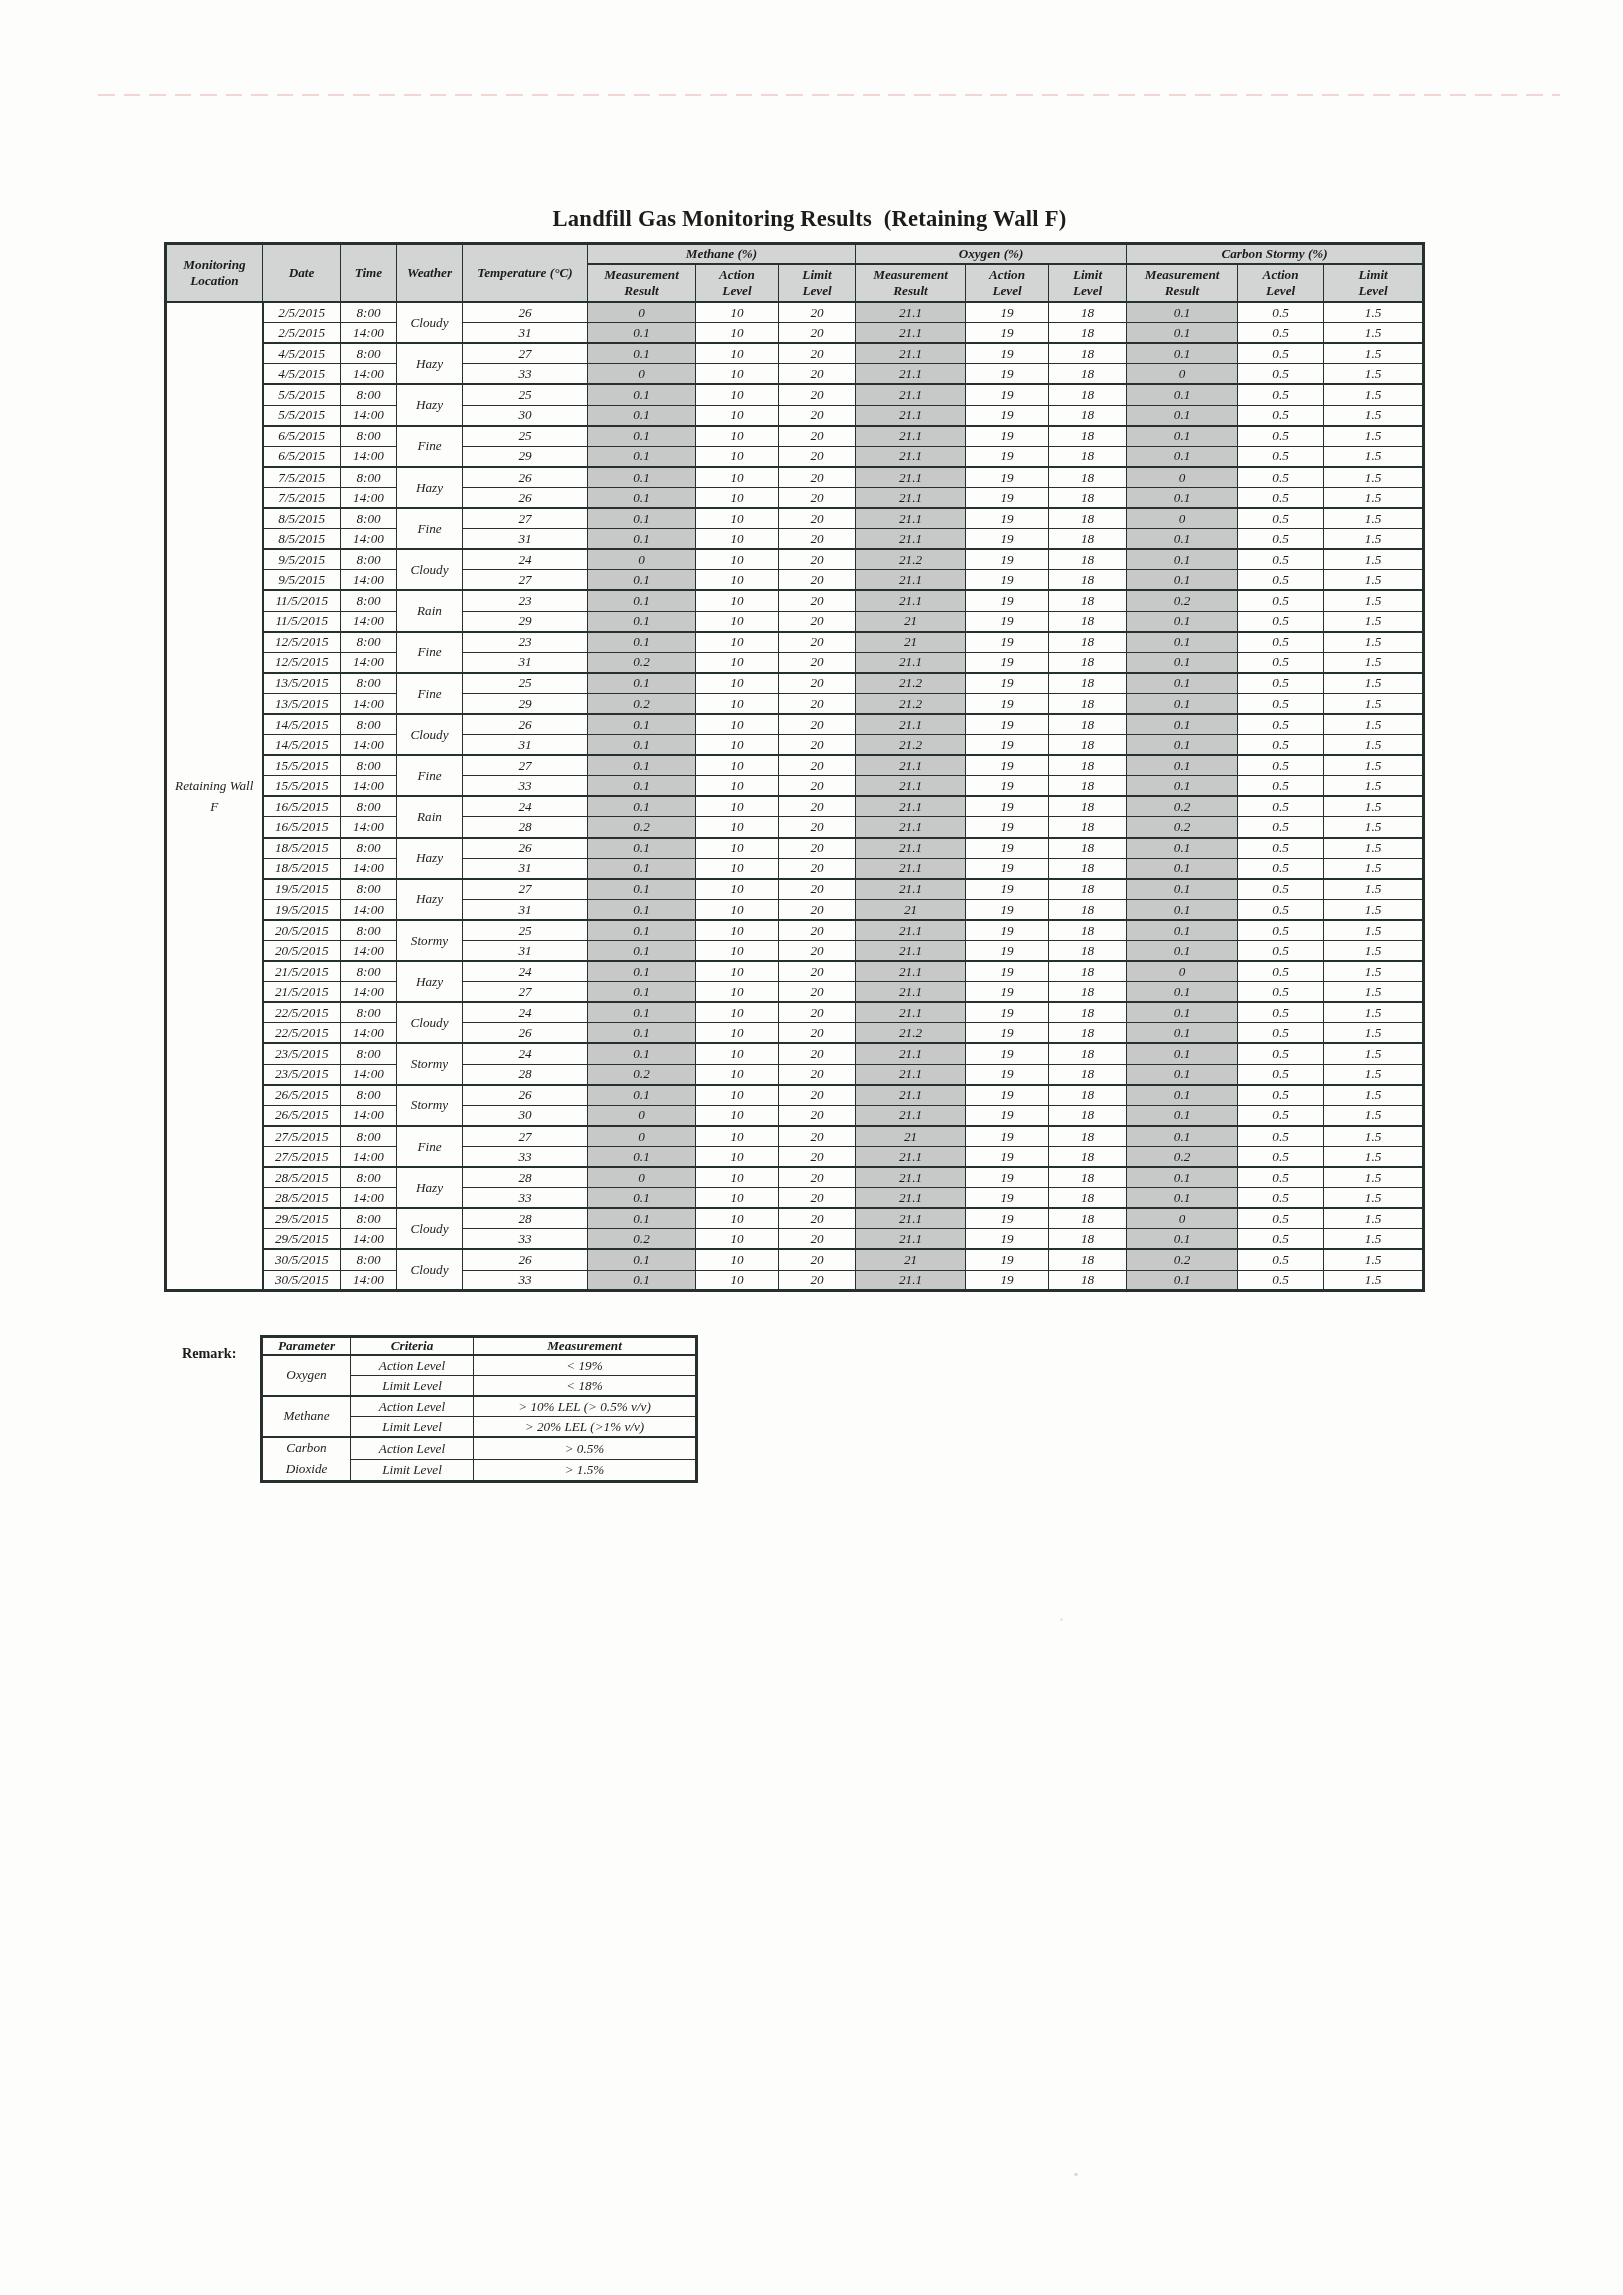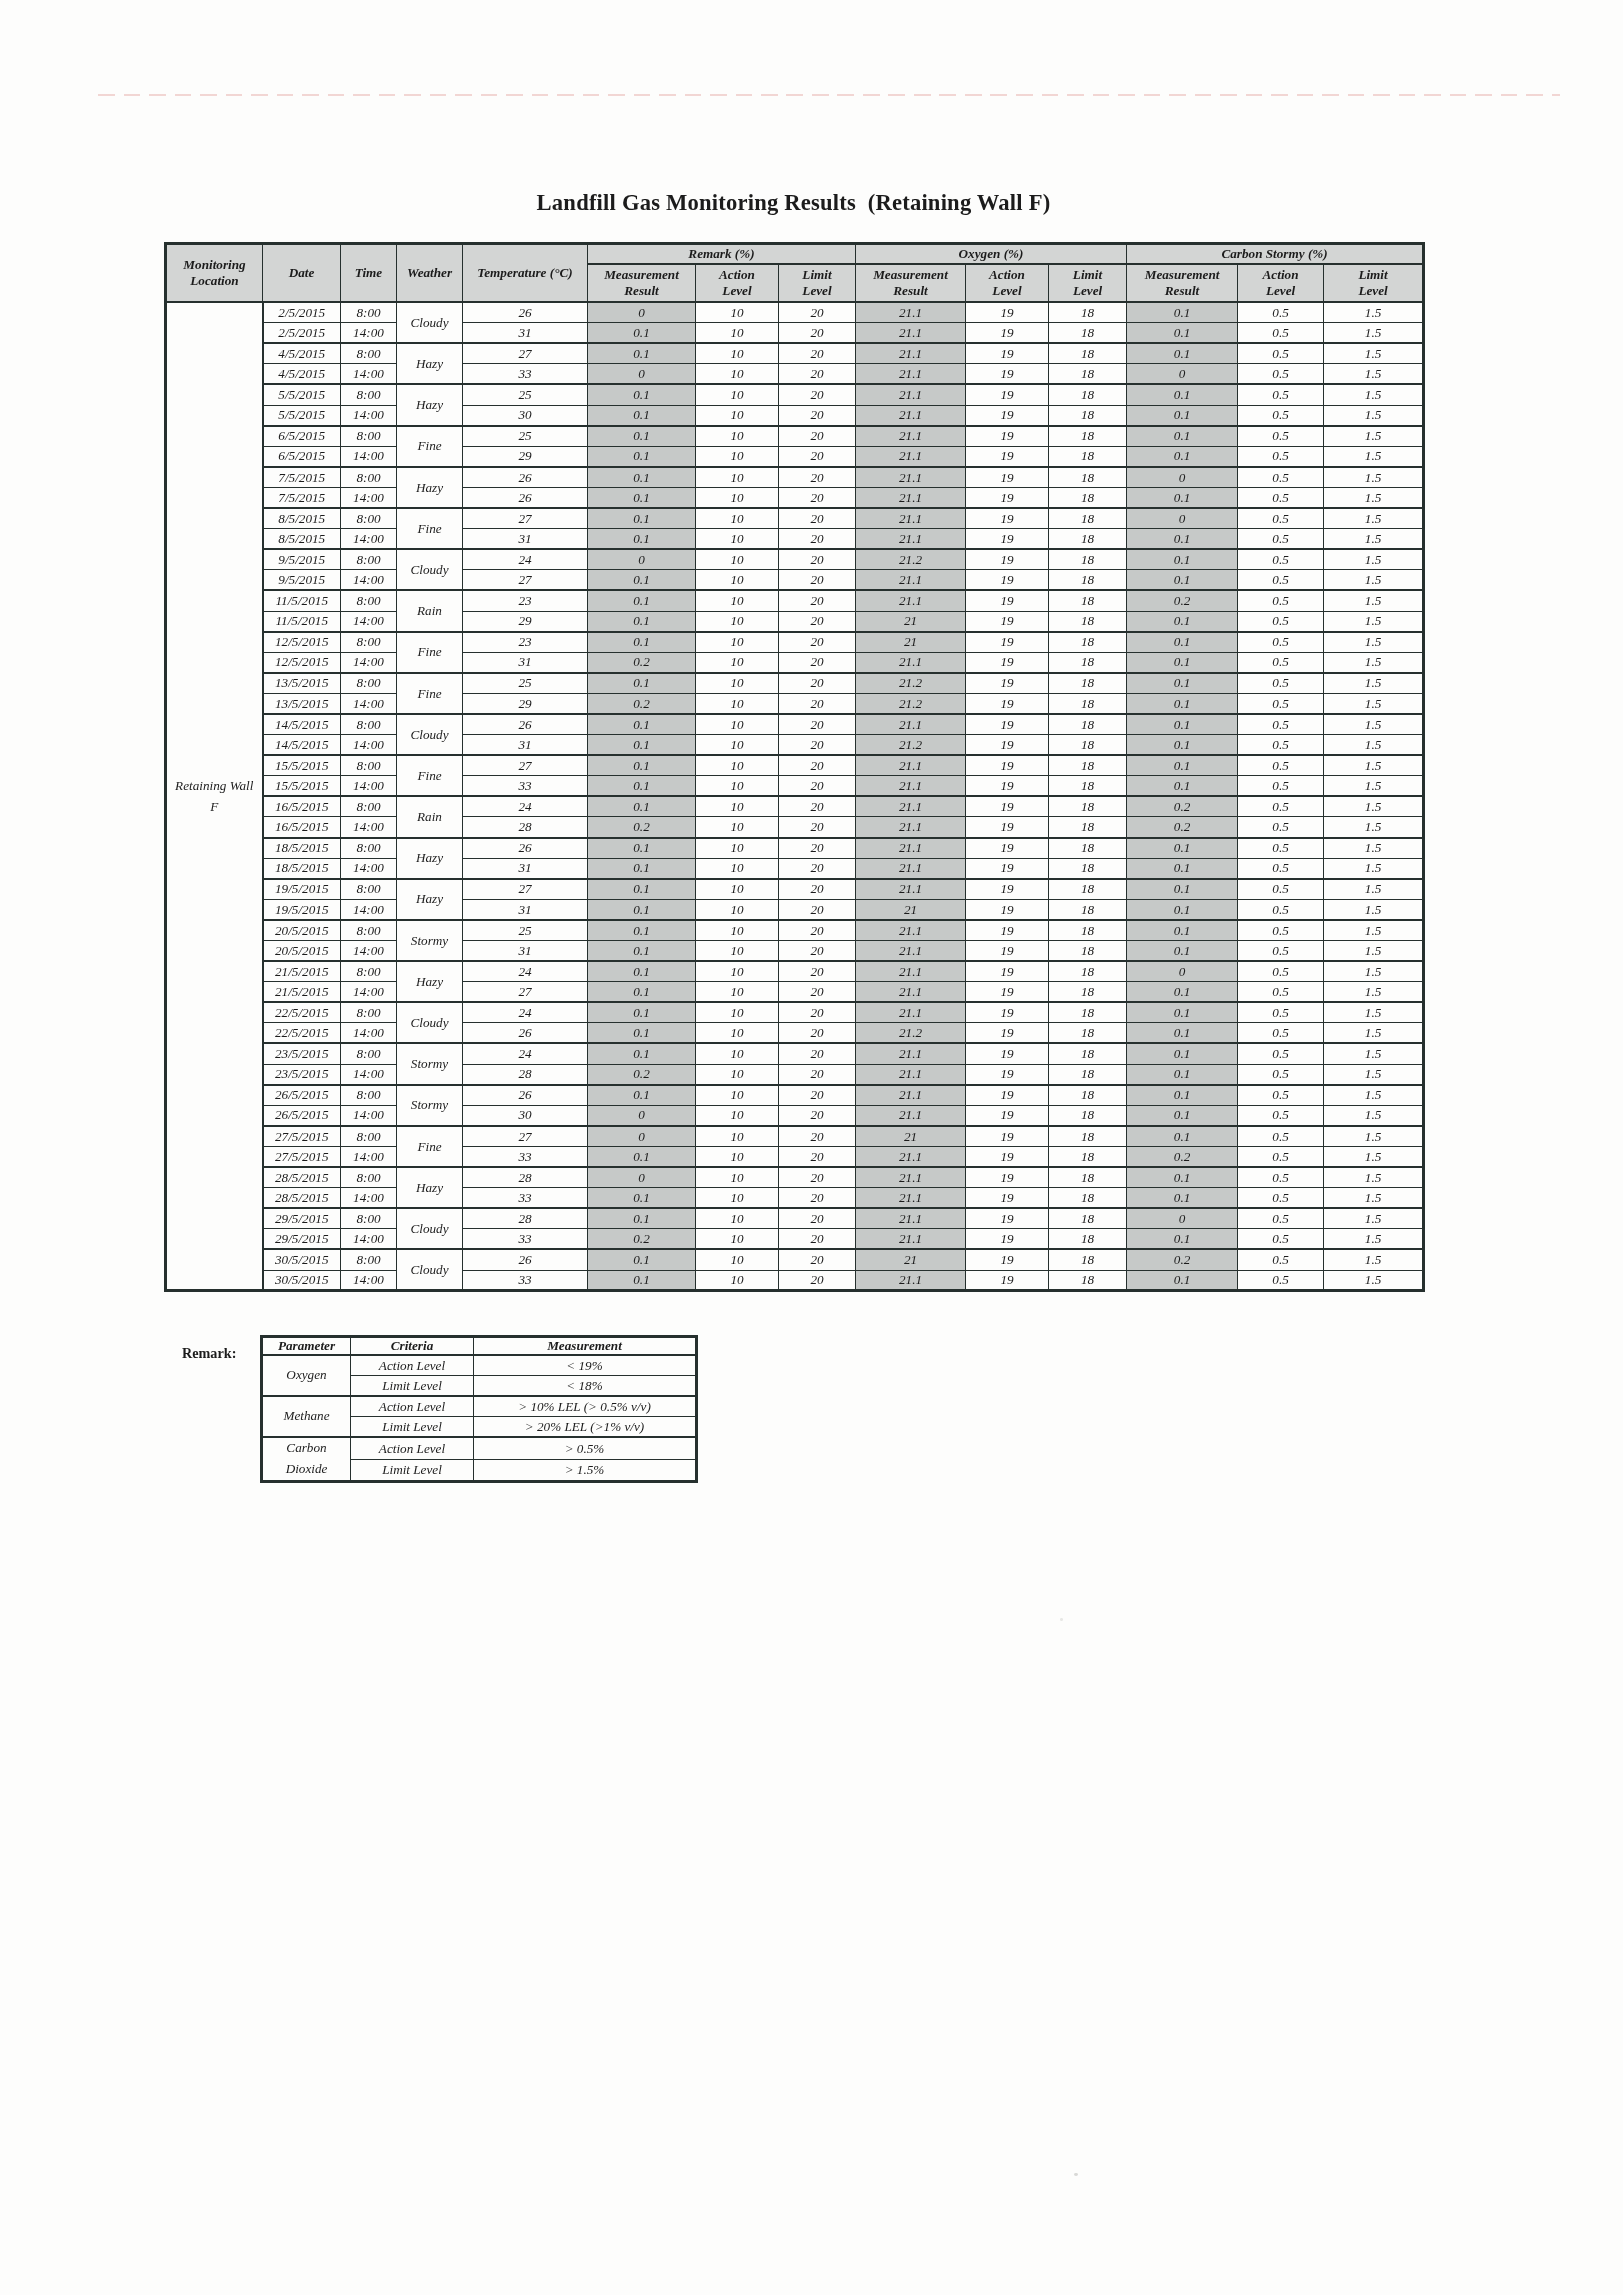--- a/index.html
+++ b/index.html
@@ -14,21 +14,21 @@
 
   
   .scan-streak{
     position:absolute;left:98px;top:94px;width:1462px;height:2px;
     background:repeating-linear-gradient(90deg,#eec9c6 0 16.7px,rgba(238,201,198,0) 16.7px 25.5px);
     opacity:.75;
   }
   .speck{position:absolute;background:#c9c9c6;border-radius:50%;opacity:.7;}
 
   .title{
-    position:absolute;left:164px;top:190px;width:1259px;margin:0;
+    position:absolute;left:164px;top:190px;width:1259px;margin:16px;
     text-align:center;font-size:22.6px;font-weight:bold;letter-spacing:0.2px;
     white-space:pre;
   }
 
   table{border-collapse:collapse;table-layout:fixed;font-style:italic;}
   td,th{box-sizing:border-box;overflow:hidden;}
 
   
   .main{
     position:absolute;left:164px;top:242px;width:1259px;
@@ -109,21 +109,21 @@
         <col style="width:100px">
     </colgroup>
     <thead>
       <tr>
         <th rowspan="2" class="pre">Monitoring
 Location</th>
         <th rowspan="2">Date</th>
         <th rowspan="2">Time</th>
         <th rowspan="2">Weather</th>
         <th rowspan="2">Temperature (°C)</th>
-        <th colspan="3">Remark (%)</th>
+        <th colspan="3">Methane (%)</th>
         <th colspan="3">Oxygen (%)</th>
         <th colspan="3">Carbon Stormy (%)</th>
       </tr>
       <tr>
         <th class="sub pre">Measurement
 Result</th>
         <th class="sub pre">Action
 Level</th>
         <th class="sub pre">Limit
 Level</th>

